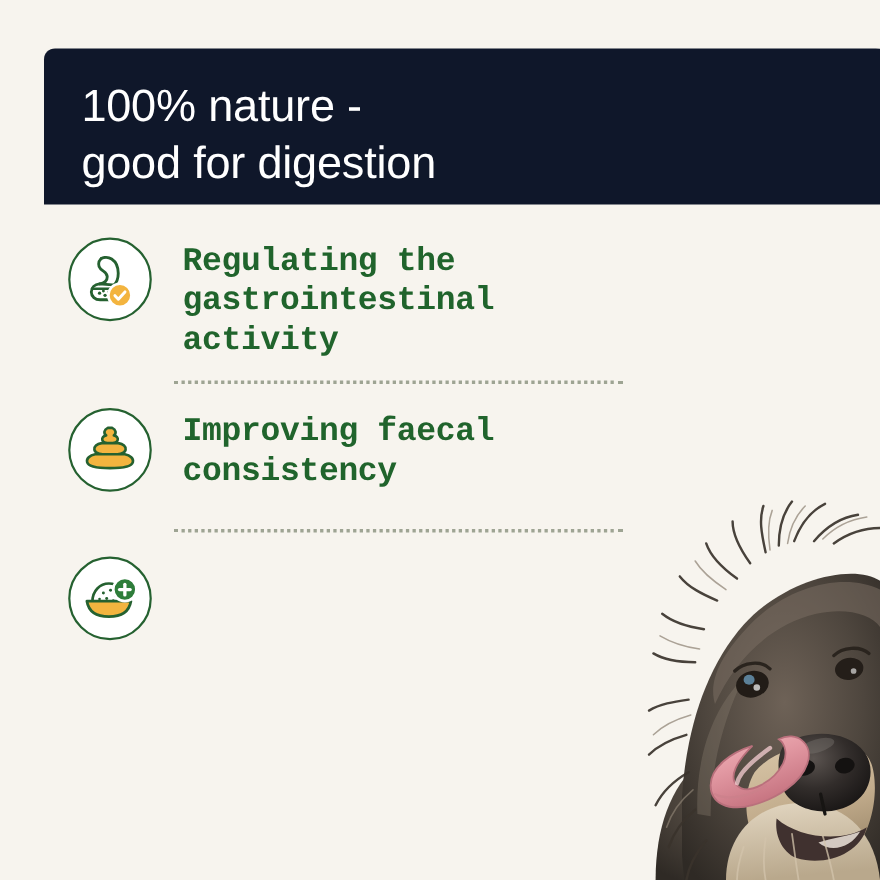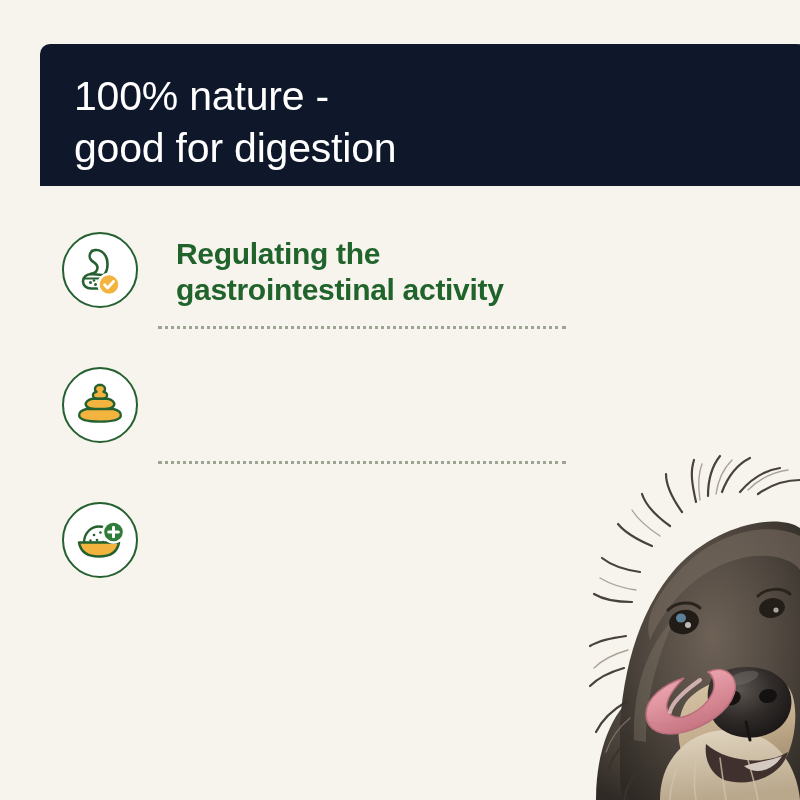--- a/index.html
+++ b/index.html
@@ -49,23 +49,24 @@
   .features {
     position: absolute;
     left: 62px;
     top: 212px;
     width: 520px;
     z-index: 4;
   }
 
   .feature-row {
     display: flex;
-    align-items: flex-end;
-    gap: 38px;
+    align-items: flex-start;
+    gap: 28px;
     min-height: 96px;
+    font-family: Liberation Mono, monospace;
   }
 
   .feature-icon {
     flex: 0 0 auto;
     width: 76px;
     height: 76px;
     border-radius: 50%;
     background: #FFFFFF;
     border: 2.5px solid #256130;
     display: flex;
@@ -153,20 +154,22 @@
             <path d="M25 7 C21.5 8.5 21 12 23.5 13.8 C21 14.2 19.5 16 20 18
                      C20.6 20.2 23.5 21 27 21 C30.5 21 33.4 20.2 34 18
                      C34.5 16 33 14.2 30.5 13.8 C33 12 32.5 8.5 29 7 Z"></path>
             <path d="M19.5 20.8 C15 21.6 12.2 24 12.8 26.8 C13.4 29.8 18.5 31.4 27 31.4
                      C35.5 31.4 40.6 29.8 41.2 26.8 C41.8 24 39 21.6 34.5 20.8 Z"></path>
             <path d="M13.5 31 C8.5 32 5.5 34.8 6.2 38 C7 41.5 14.5 43.6 27 43.6
                      C39.5 43.6 47 41.5 47.8 38 C48.5 34.8 45.5 32 40.5 31 Z"></path>
           </g>
         </svg>
       </div>
+      <div class="feature-text">Improving faecal
+consistency</div>
     </div>
 
     <div class="divider"></div>
 
     <div class="feature-row">
       <div class="feature-icon">
         <svg width="56" height="56" viewBox="0 0 56 56">
 
           <path d="M12 31 C12 21 19 14.5 27 14.5 C35 14.5 41 21 41 31 Z" fill="#FFFFFF" stroke="#256130" stroke-width="2.4" stroke-linejoin="round"></path>
           <g fill="#256130">

